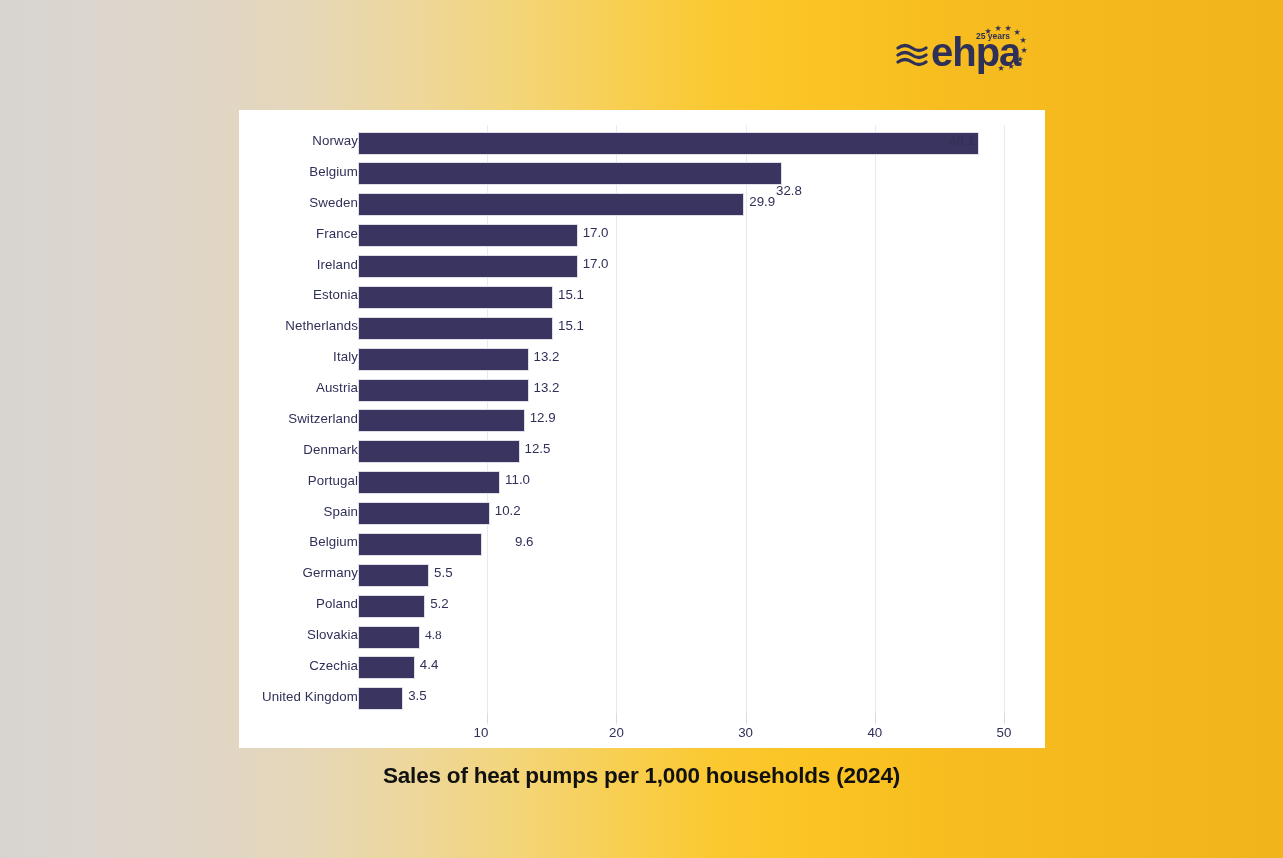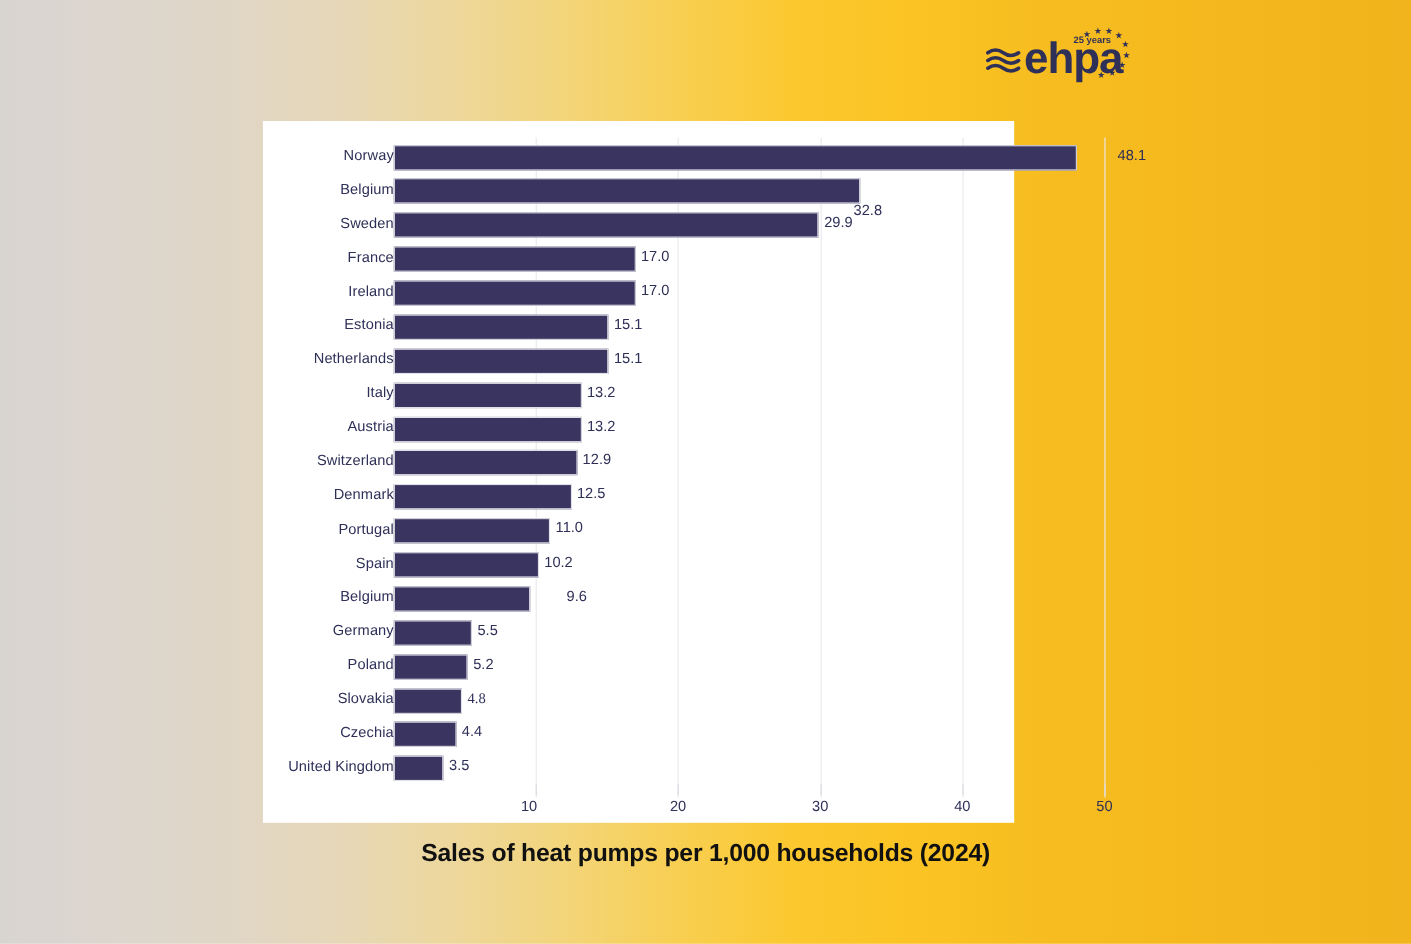--- a/index.html
+++ b/index.html
@@ -40,21 +40,21 @@
     width: 140px;
     height: 56px;
   }
   .logo svg { display: block; }
 
   
   .panel {
     position: absolute;
     left: 239px;
     top: 110px;
-    width: 683px;
+    width: 806px;
     height: 638px;
     background: #ffffff;
   }
 
   
   .plot {
     position: absolute;
     left: 0;
     top: 0;
     width: 807px;
@@ -205,21 +205,21 @@
           <div class="gridline" style="left: 506.6px;"></div>
           <div class="gridline" style="left: 635.8px;"></div>
           <div class="gridline" style="left: 765px;"></div>
         </div>
       <div class="rows" id="rows">
           <div class="row">
             <div class="row-label">Norway</div>
             <div class="bar-wrap" style="width: 621.452px;">
               <div class="bar" style="width: 621.452px; background: rgb(58, 53, 96);"></div>
             </div>
-            <div class="bar-value" style="left: 777px;">48.1</div>
+            <div class="bar-value" style="left: 710px;">48.1</div>
           </div>
           <div class="row">
             <div class="row-label">Belgium</div>
             <div class="bar-wrap" style="width: 423.776px;">
               <div class="bar" style="width: 423.776px; background: rgb(58, 53, 96);"></div>
             </div>
             <div class="bar-value" style="left: 537px; margin-top: 20px;">32.8</div>
           </div>
           <div class="row">
             <div class="row-label">Sweden</div>

